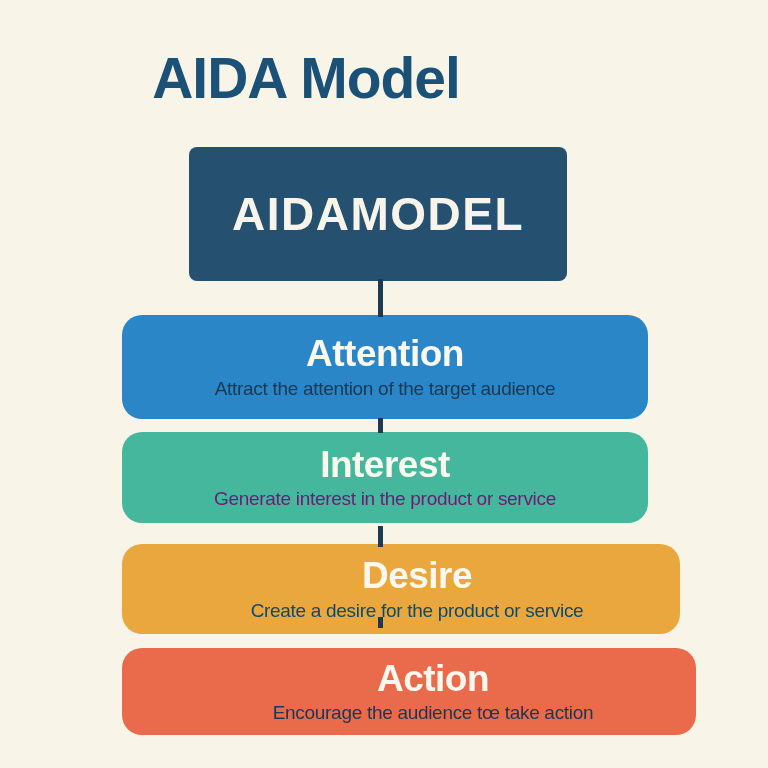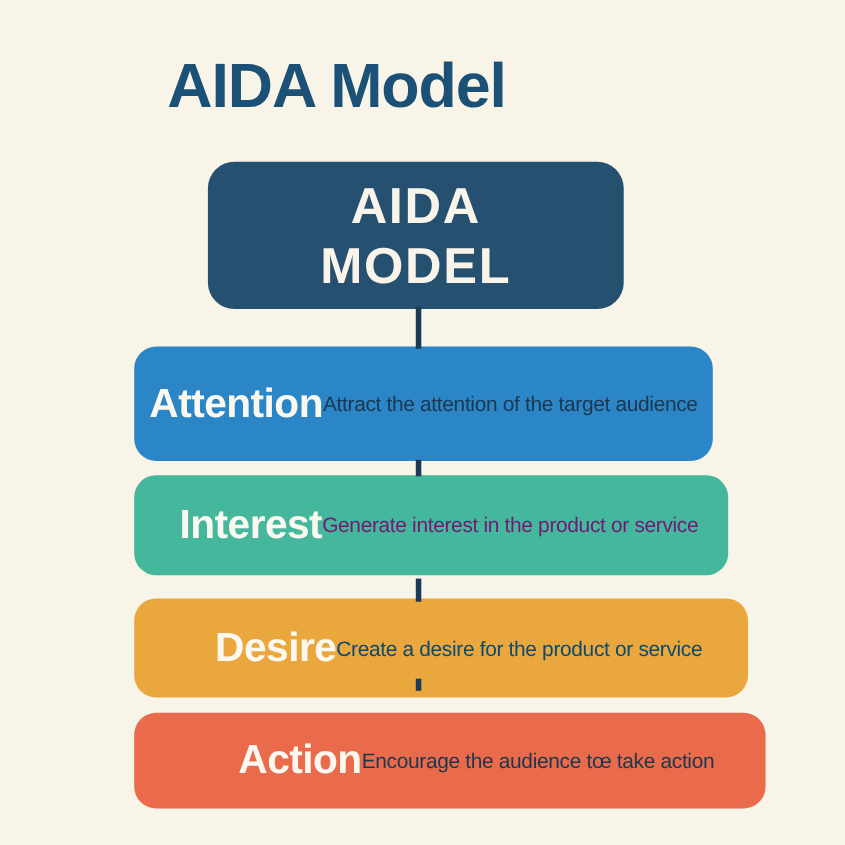--- a/index.html
+++ b/index.html
@@ -30,23 +30,23 @@
     font-weight: 700;
     letter-spacing: -1px;
     line-height: 1;
   }
   .root-node {
     position: absolute;
     left: 189px;
     top: 147px;
     width: 378px;
     height: 134px;
-    border-radius: 24px;
+    border-radius: 8px;
     display: flex;
-    flex-direction: column;
+    flex-direction: row;
     align-items: center;
     justify-content: center;
     z-index: 1;
   }
   .root-node .line {
     font-size: 46px;
     font-weight: 700;
     letter-spacing: 1.5px;
     line-height: 54px;
     color: #f8f4ea;
@@ -57,21 +57,21 @@
     left: 378px;
     width: 5px;
     z-index: 2;
   }
   .stage {
     position: absolute;
     left: 122px;
     width: 526px;
     border-radius: 20px;
     display: flex;
-    flex-direction: row;
+    flex-direction: column;
     align-items: center;
     justify-content: center;
     z-index: 1;
   }
   .stage-title {
     margin: 0;
     font-size: 37px;
     font-weight: 700;
     letter-spacing: -0.5px;
     line-height: 1.1;
@@ -81,21 +81,21 @@
   .stage-desc {
     margin: 3px 0 0 0;
     font-size: 19px;
     font-weight: 400;
     letter-spacing: -0.3px;
     line-height: 1.15;
     color: #1b3850;
     text-align: right;
   }
   #stage-attention { top: 315px; height: 104px; }
-  #stage-interest  { top: 432px; height: 91px; padding-left: 14px;  }
+  #stage-interest  { top: 432px; height: 91px;  }
   #stage-desire    { top: 544px; height: 90px; padding-left: 32px;  }
   #stage-action    { top: 648px; height: 87px;  }
   #connector-root-attention    { top: 279px; height: 38px; }
   #connector-attention-interest{ top: 418px; height: 15px; }
   #connector-interest-desire   { top: 526px; height: 21px; z-index: 3; }
   #connector-desire-stub       { top: 617px; height: 11px; z-index: 3; }
 </style>
 </head>
 <body>
 

